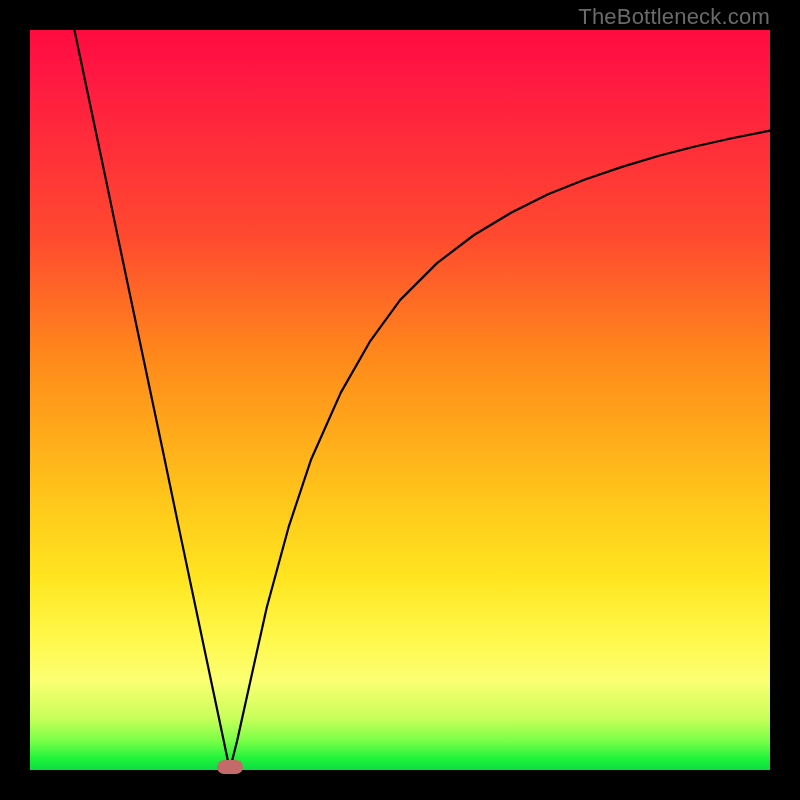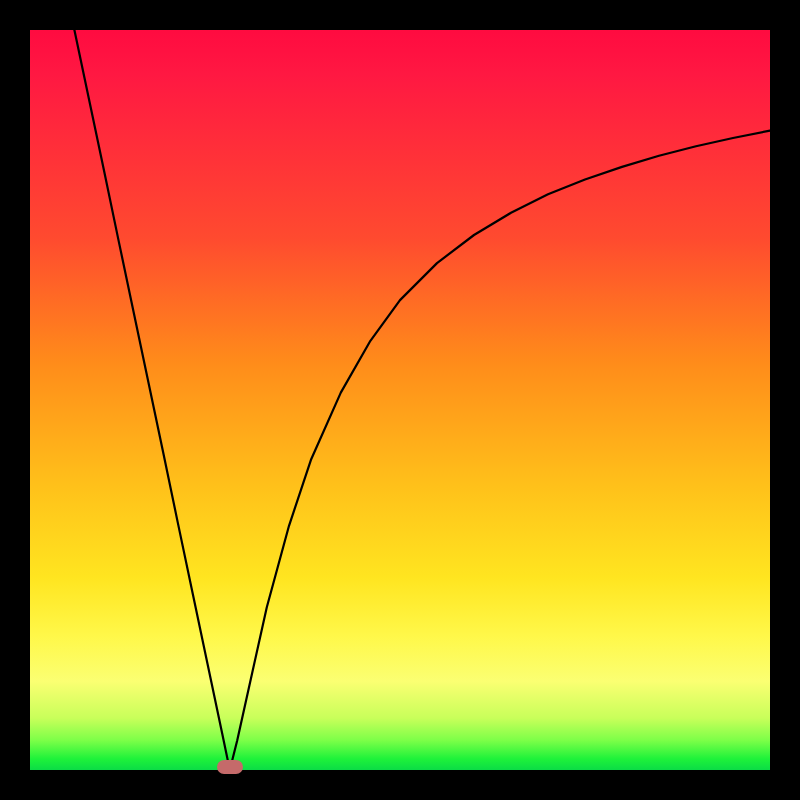--- a/index.html
+++ b/index.html
@@ -74,13 +74,14 @@
 
   <div class="plot-area">
 
     <svg class="curve" viewBox="0 0 740 740" preserveAspectRatio="none">
       <path d="M 44.4 0.0 L 59.2 70.3 L 74.0 140.6 L 88.8 211.6 L 103.6 281.9 L 118.4 352.2 L 133.2 422.5 L 148.0 493.6 L 162.8 563.9 L 177.6 634.2 L 192.4 704.5 L 199.8 740.0 L 199.8 740.0 L 207.2 710.4 L 222.0 643.8 L 236.8 577.2 L 259.0 495.8 L 281.2 429.2 L 310.8 362.6 L 340.4 310.8 L 370.0 270.1 L 407.0 233.1 L 444.0 205.0 L 481.0 182.8 L 518.0 164.3 L 555.0 149.5 L 592.0 136.9 L 629.0 125.8 L 666.0 116.2 L 703.0 108.0 L 740.0 100.6 " id="curvePath" fill="none" stroke="#000" stroke-width="2.2" stroke-linecap="round" stroke-linejoin="round"></path>
     </svg>
 
     <div class="marker" id="optimumMarker" style="left: 199.8px; top: 737px; background: rgb(197, 106, 106);"></div>
   </div>
 
+  <div class="watermark">TheBottleneck.com</div>
 </div>
 
 </body></html>

